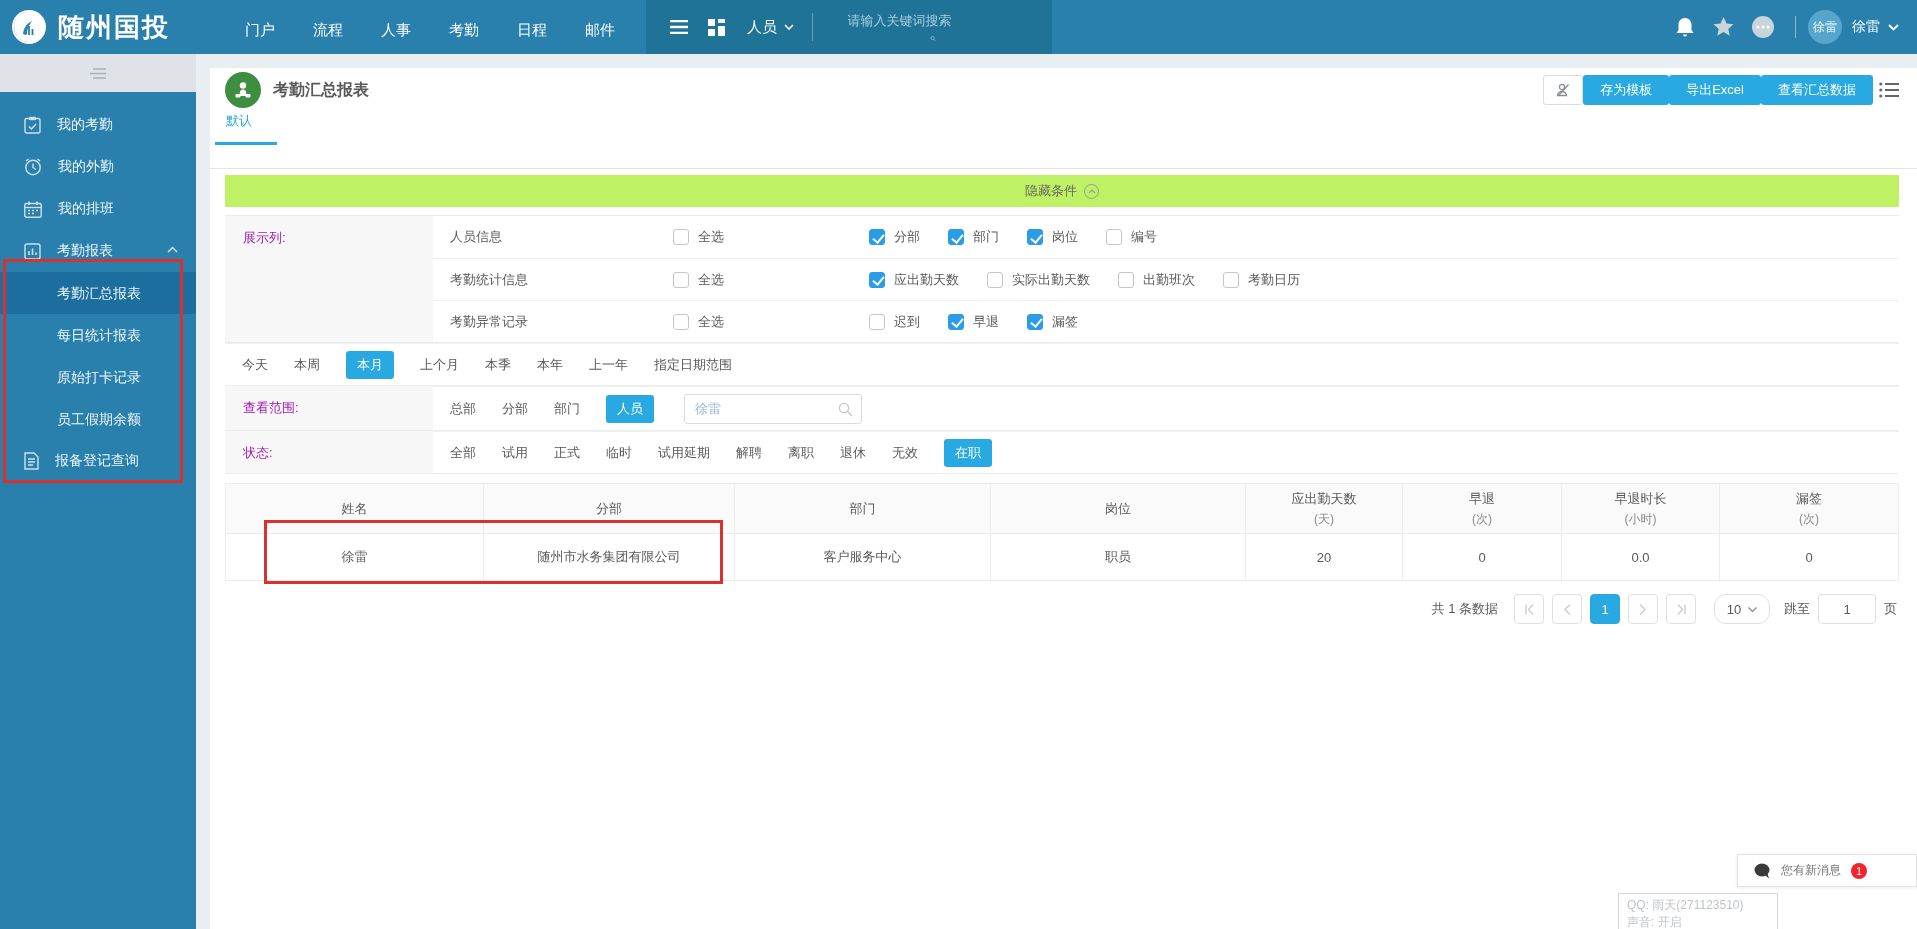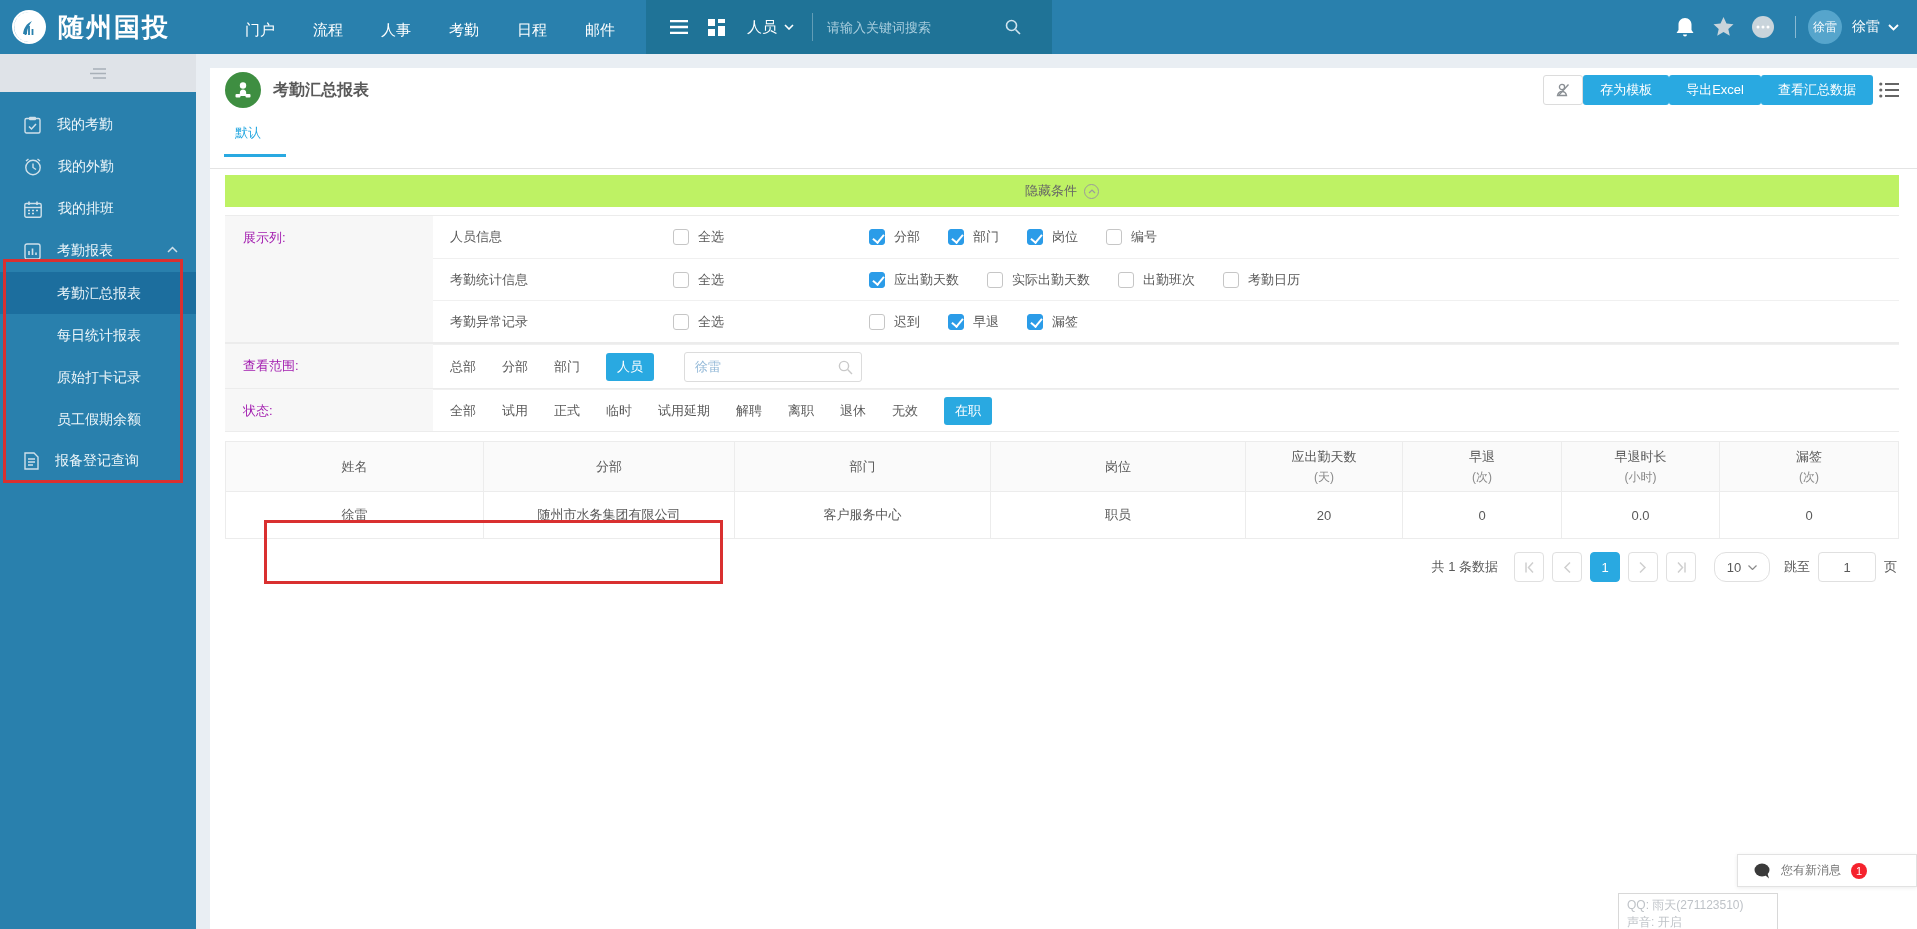--- a/index.html
+++ b/index.html
@@ -9,21 +9,21 @@
 
   
   .topbar { position:absolute; left:0; top:0; width:1917px; height:54px; background:#2980ad; display:flex; align-items:center; z-index:30; }
   .logo { display:flex; align-items:center; gap:10px; padding-left:10px; width:226px; flex:0 0 auto; }
   .logo-text { color:#fff; font-size:26px; font-weight:bold; letter-spacing:2px; white-space:nowrap; }
   .top-menu { display:flex; align-items:center; height:54px; flex:0 0 auto; }
   .top-menu-item { color:#fff; font-size:15px; padding:8px 19px; height:64px; line-height:54px; cursor:pointer; white-space:nowrap; }
   .mid { display:flex; align-items:center; height:54px; background:#1f7397; margin-left:12px; padding:0 14px; flex:0 0 auto; }
   .mid .icon-btn { margin:0 10px; cursor:pointer; }
   .module-select { display:flex; align-items:center; gap:7px; color:#fff; font-size:15px; margin:0 12px; cursor:pointer; }
-  .top-search { display:flex; align-items:center; gap:8px; border-left:1px solid rgba(255,255,255,.3); height:28px; padding-left:14px; margin-left:6px; width:226px; }
+  .top-search { display:flex; align-items:center; gap:8px; border-left:1px solid rgba(255,255,255,.3); height:28px; padding-left:14px; margin-left:6px; width:226px;flex-direction:column; }
   .top-search input { background:transparent; border:none; outline:none; color:#cfe4ef; font-size:13px; width:170px; }
   .top-search input::placeholder { color:#a9cede; }
   .top-right { margin-left:auto; display:flex; align-items:center; gap:0; padding-right:18px; }
   .top-right .icon-btn { margin:0 9px; cursor:pointer; }
   .tr-divider { width:1px; height:22px; background:rgba(255,255,255,.45); margin:0 12px; }
   .avatar { width:34px; height:34px; border-radius:50%; background:#56a5cc; color:#fff; font-size:12px; display:flex; align-items:center; justify-content:center; cursor:pointer; }
   .user-name { color:#fff; font-size:14px; margin:0 8px 0 10px; cursor:pointer; }
 
   
   .sidebar { position:absolute; left:0; top:54px; width:196px; height:875px; background:#2980ad; z-index:20; }
@@ -37,21 +37,21 @@
   
   .main-card { position:absolute; left:210px; top:68px; width:1707px; height:861px; background:#fff; z-index:5; }
   .card-head { height:44px; display:flex; align-items:center; padding:0 18px 0 15px; margin-top:0; }
   .head-badge { width:36px; height:36px; border-radius:50%; background:#3e8e41; display:flex; align-items:center; justify-content:center; }
   .page-title { font-size:16px; color:#595959; margin-left:12px; }
   .head-actions { margin-left:auto; display:flex; align-items:center; }
   .mini-btn { width:40px; height:30px; border:1px solid #dcdcdc; border-radius:3px; background:#fff; display:flex; align-items:center; justify-content:center; cursor:pointer; }
   .blue-btn { background:#29a9e1; color:#fff; border:none; border-radius:3px; height:30px; padding:0 17px; font-size:13px; cursor:pointer; font-family:inherit; }
   .list-btn { margin-left:6px; cursor:pointer; }
 
-  .tab-bar { height:57px; border-bottom:1px solid #e4e4e4; display:flex; align-items:center; padding-left:25px; }
+  .tab-bar { height:57px; border-bottom:1px solid #e4e4e4; display:flex; align-items:flex-start; padding-left:16px; }
   .tab { color:#29a9e1; font-size:13px; padding:0 22px 14px 0; position:relative; cursor:pointer; }
   .tab .tab-line { position:absolute; left:-11px; bottom:-1px; width:62px; height:3px; background:#29a9e1; }
 
   .content { padding:6px 18px 0 15px; }
   .hide-bar { height:32px; background:#bef264; display:flex; align-items:center; justify-content:center; gap:7px; color:#666; cursor:pointer; }
   .circ-chev { width:15px; height:15px; border:1px solid #9b9b9b; border-radius:50%; display:flex; align-items:center; justify-content:center; }
 
   
   .filter-grid { margin-top:8px; }
   .f-block { display:flex; border-top:1px solid #ececec; }
@@ -361,20 +361,32 @@
                 </div>
                 <div class="opt">
                   <span class="cb on"></span>
                   <div>漏签</div>
                 </div>
               </div>
             </div>
           </div>
       </div>
       <div class="f-block">
+        <div class="f-body">
+          <div class="chips-row">
+              <div class="chip">今天</div>
+              <div class="chip">本周</div>
+              <div class="chip active">本月</div>
+              <div class="chip">上个月</div>
+              <div class="chip">本季</div>
+              <div class="chip">本年</div>
+              <div class="chip">上一年</div>
+              <div class="chip">指定日期范围</div>
+            </div>
+        </div>
       </div>
       <div class="f-block">
         <div class="f-label">查看范围:</div>
         <div class="f-body">
           <div class="chips-row" style="height:44px">
             <div class="chip">总部</div>
               <div class="chip">分部</div>
               <div class="chip">部门</div>
               <div class="chip active">人员</div>
               <span class="range-input" id="person-search-slot">

